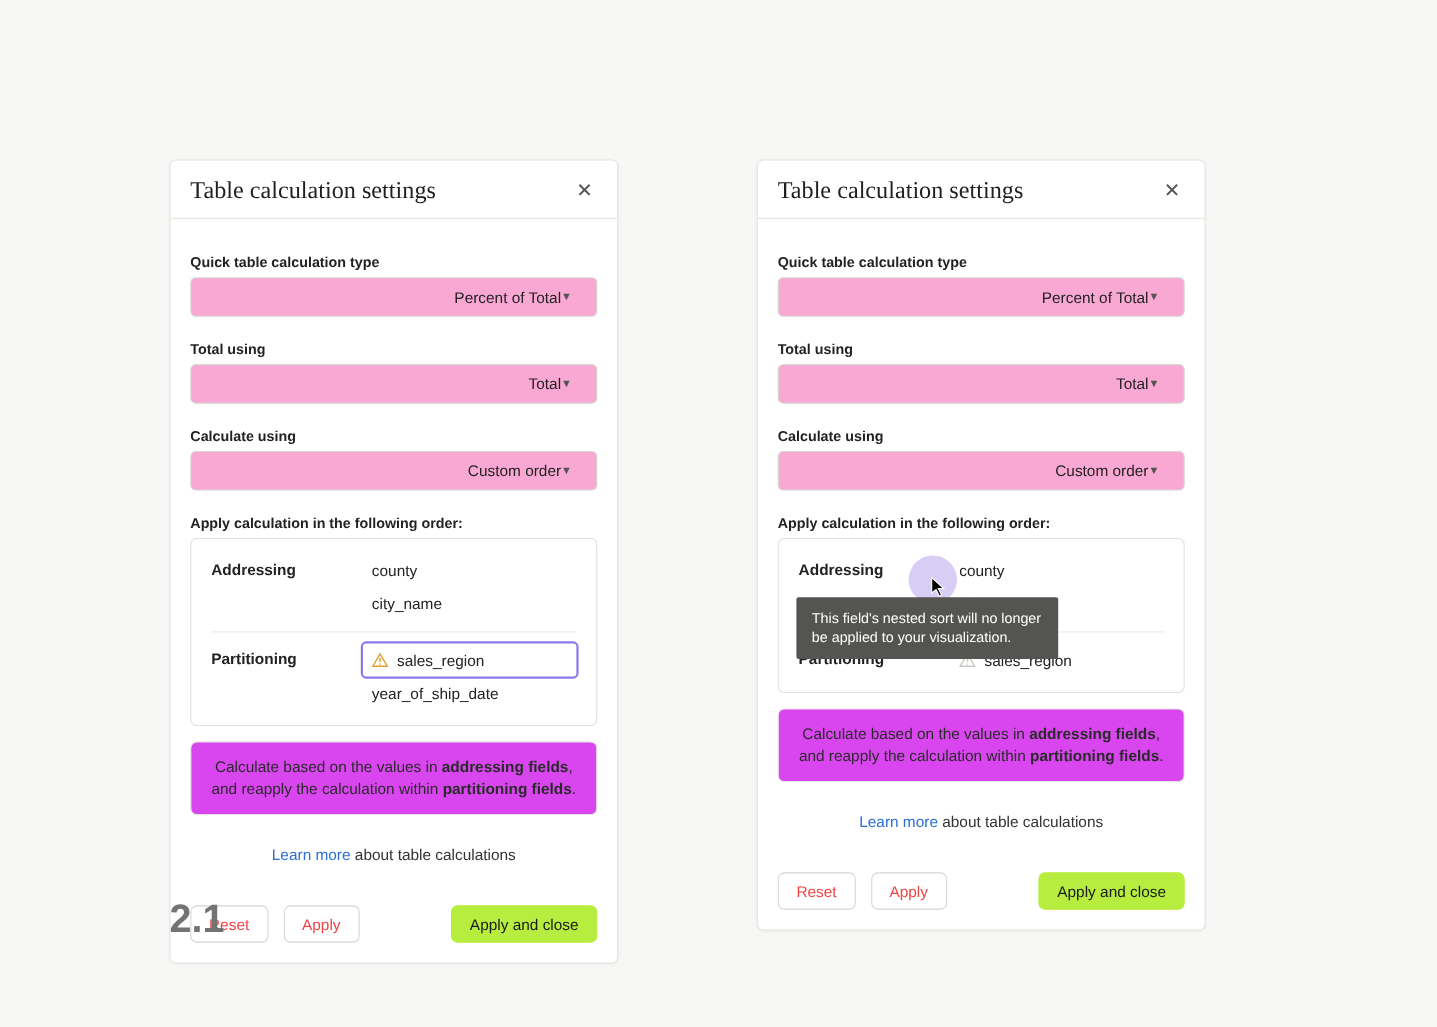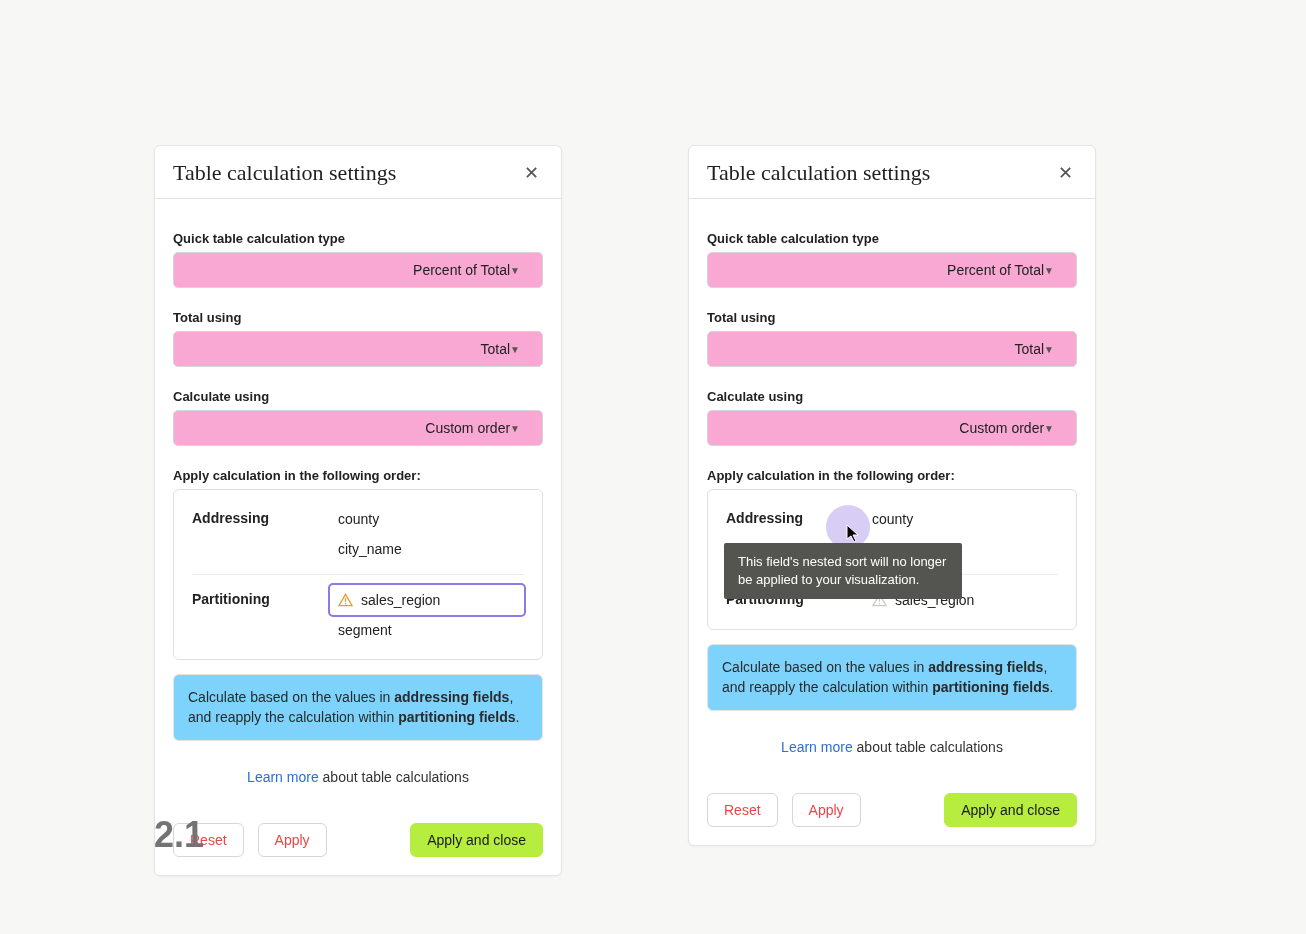--- a/index.html
+++ b/index.html
@@ -88,27 +88,28 @@
 .warn-icon {
   display: inline-flex; width: 15px; height: 14px;
 }
 .warn-icon svg { width: 15px; height: 14px; }
 .divider {
   grid-column: 1 / span 2;
   border-top: 1px solid #eaeae8;
   margin: 10px 0 10px 0;
 }
 .help-box {
-  background: #7dd3fc;
+  background: #d946ef;
   border: 1px solid #e4e4e2;
   border-radius: 6px;
   padding: 12px 14px;
   font-size: 14px; color: #2a2a2a;
   line-height: 1.45;
   margin-top: 14px;
+  text-align: center;
 }
 .learn-row {
   font-size: 14px; color: #333;
   margin-top: 28px;
   text-align: center;
 }
 .learn-link { color: #2a6fd6; cursor: pointer; }
 .modal-footer {
   display: flex; align-items: center;
   padding: 38px 18px 18px 18px;
@@ -214,21 +215,21 @@
               <span class="warn-icon">
                 <svg viewBox="0 0 16 14">
                     <path d="M8 1 L15 13 L1 13 Z" fill="none" stroke="#e0a030" stroke-width="1.4"></path>
                     <line x1="8" y1="5" x2="8" y2="9" stroke="#e0a030" stroke-width="1.4"></line>
                     <circle cx="8" cy="11" r="0.8" fill="#e0a030"></circle>
                   </svg>
               </span>
               <span>sales_region</span>
             </div>
             <div class="item">
-                <span>segment</span>
+                <span>year_of_ship_date</span>
               </div>
           </div>
         </div>
       </div>
 
       <div class="help-box">
         <span>Calculate based on the values in </span>
         <b>addressing fields</b><span>, and reapply the calculation within </span>
         <b>partitioning fields</b><span>.</span>
       </div>

